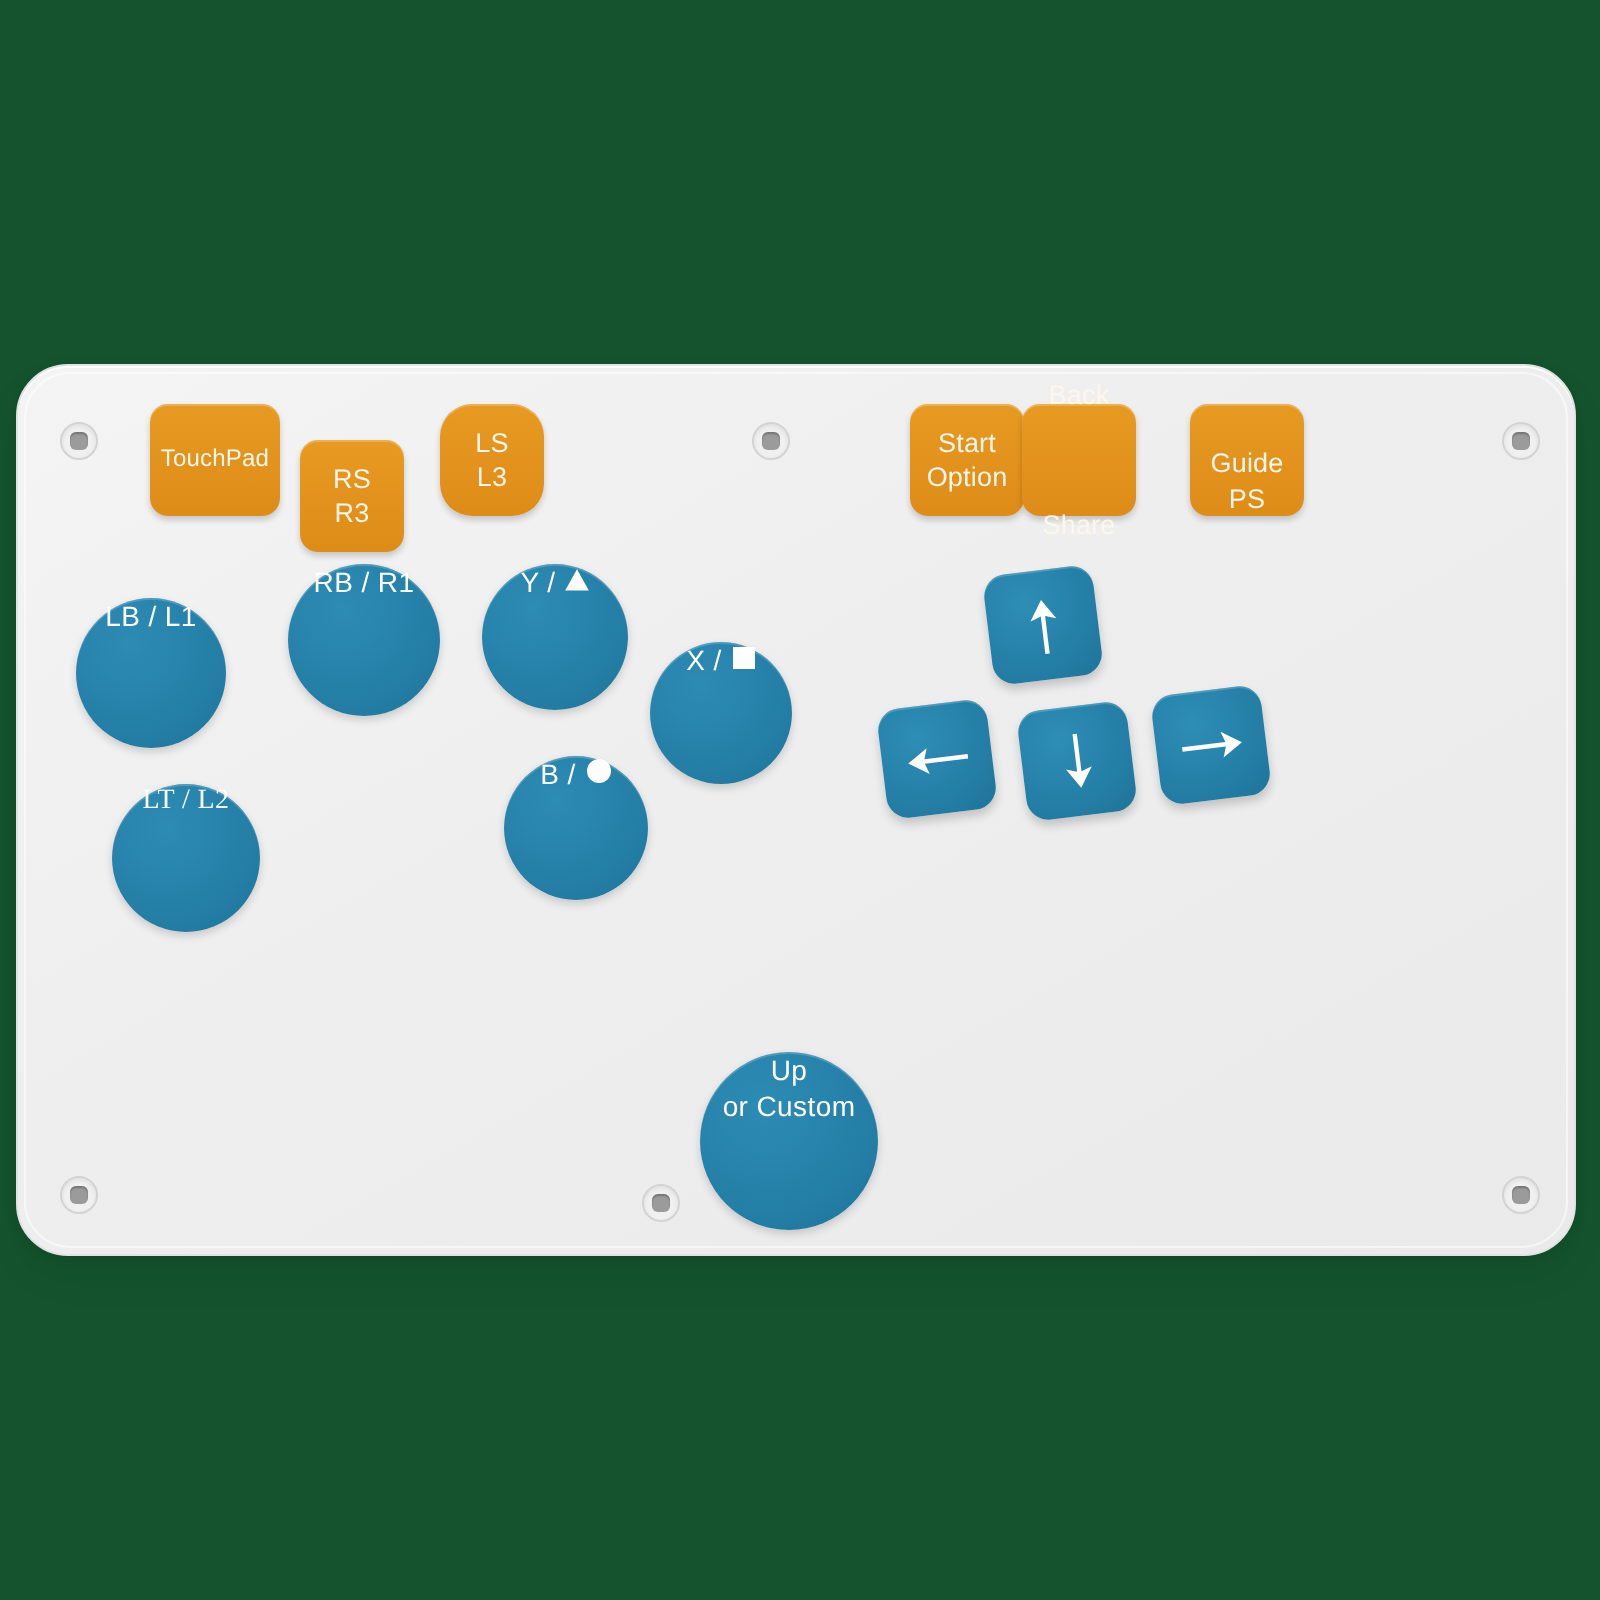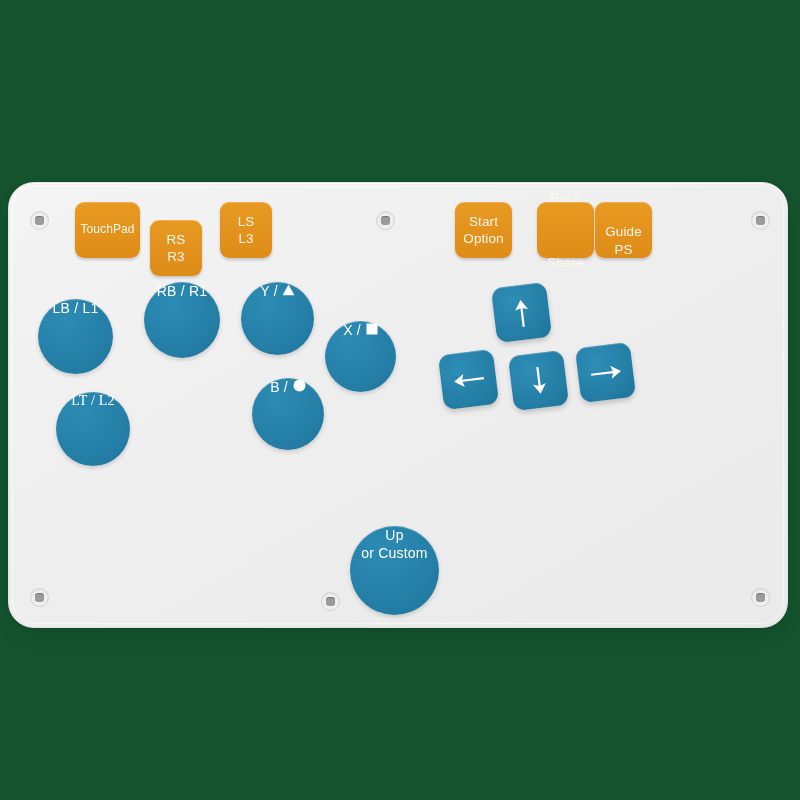--- a/index.html
+++ b/index.html
@@ -140,31 +140,31 @@
 
   <div class="okey small-label" style="left:75px; top:202px; width:65px; height:56px;">
     <span class="ln">TouchPad</span>
   </div>
 
   <div class="okey" style="left:150px; top:220px; width:52px; height:56px;justify-content:center;">
     <span class="ln">RS</span>
     <span class="ln">R3</span>
   </div>
 
-  <div class="okey" style="left:220px; top:202px; width:52px; height:56px;">
+  <div class="okey" style="left:220px; top:202px; width:52px; height:56px;border-radius:16px;">
     <span class="ln">LS</span>
     <span class="ln">L3</span>
   </div>
 
   <div class="okey" style="left:455px; top:202px; width:57px; height:56px;">
     <span class="ln">Start</span>
     <span class="ln">Option</span>
   </div>
 
-  <div class="okey" style="left:537px; top:202px; width:57px; height:56px;gap:48px;">
+  <div class="okey" style="left:511px; top:202px; width:57px; height:56px;gap:48px;">
     <span class="ln">Back</span>
     <span class="ln">Share</span>
   </div>
 
   <div class="okey" style="left:595px; top:202px; width:57px; height:56px;justify-content:flex-end;">
     <span class="ln">Guide</span>
     <span class="ln">PS</span>
   </div>
 
   <div class="bcirc" style="left:38px; top:299px; width:75px; height:75px;">

